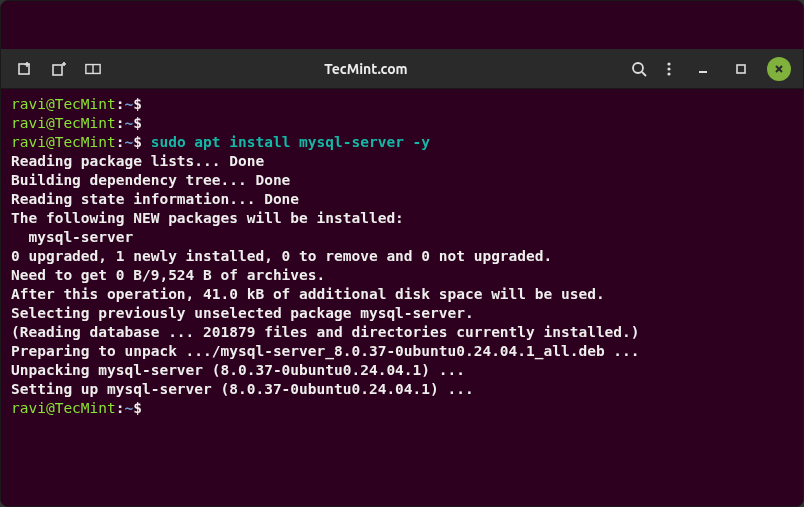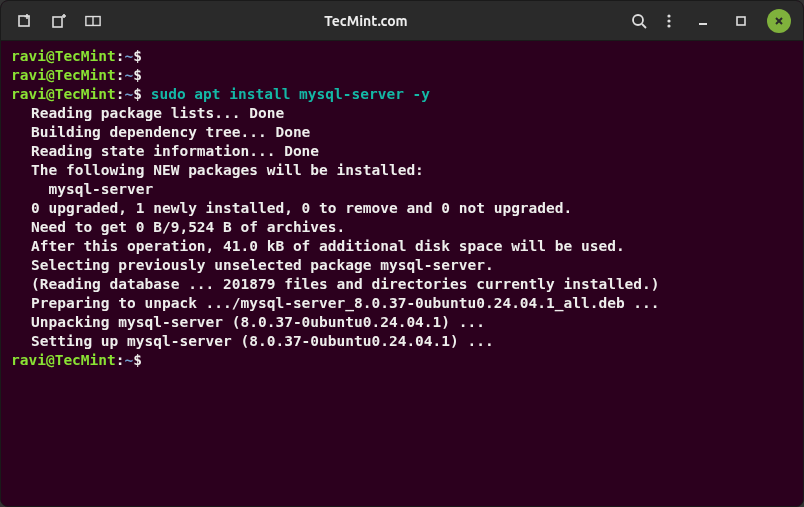--- a/index.html
+++ b/index.html
@@ -24,20 +24,21 @@
       flex-direction: column;
       border: 1px solid #1a1a1a;
     }
     .titlebar {
       height: 40px;
       background: #2a2a2a;
       display: flex;
       align-items: center;
       padding: 0 8px;
       border-bottom: 1px solid #1a1a1a;
+      margin-top: 48px;
     }
     .titlebar-left {
       display: flex;
       gap: 18px;
       align-items: center;
       padding-left: 8px;
     }
     .titlebar-icon {
       width: 16px;
       height: 16px;
@@ -79,26 +80,26 @@
     .terminal {
       flex: 1;
       background: #2c001e;
       padding: 6px 10px;
       font-size: 14.5px;
       line-height: 19px;
       color: #eeeeec;
       white-space: pre;
       overflow: hidden;
     }
-    .prompt-user { color: #8ae234; font-weight: bold; text-align: center; }
+    .prompt-user { color: #8ae234; font-weight: normal; text-align: center; }
     .prompt-colon { color: #eeeeec; font-weight: bold; }
     .prompt-path { color: #729fcf; font-weight: bold; }
     .prompt-dollar { color: #eeeeec; font-weight: bold; }
     .cmd { color: #14b8a6; font-weight: bold; }
-    .out { color: #eeeeec; font-weight: bold; margin-left: 20px; }
+    .out { color: #eeeeec; font-weight: bold; }
     .line { display: block; }
   </style>
 </head>
 <body>
 
 <div class="window">
   <div class="titlebar">
     <div class="titlebar-left">
       <div class="titlebar-icon">
         <svg width="16" height="16" viewBox="0 0 16 16" fill="none" stroke="currentColor" stroke-width="1.6">

